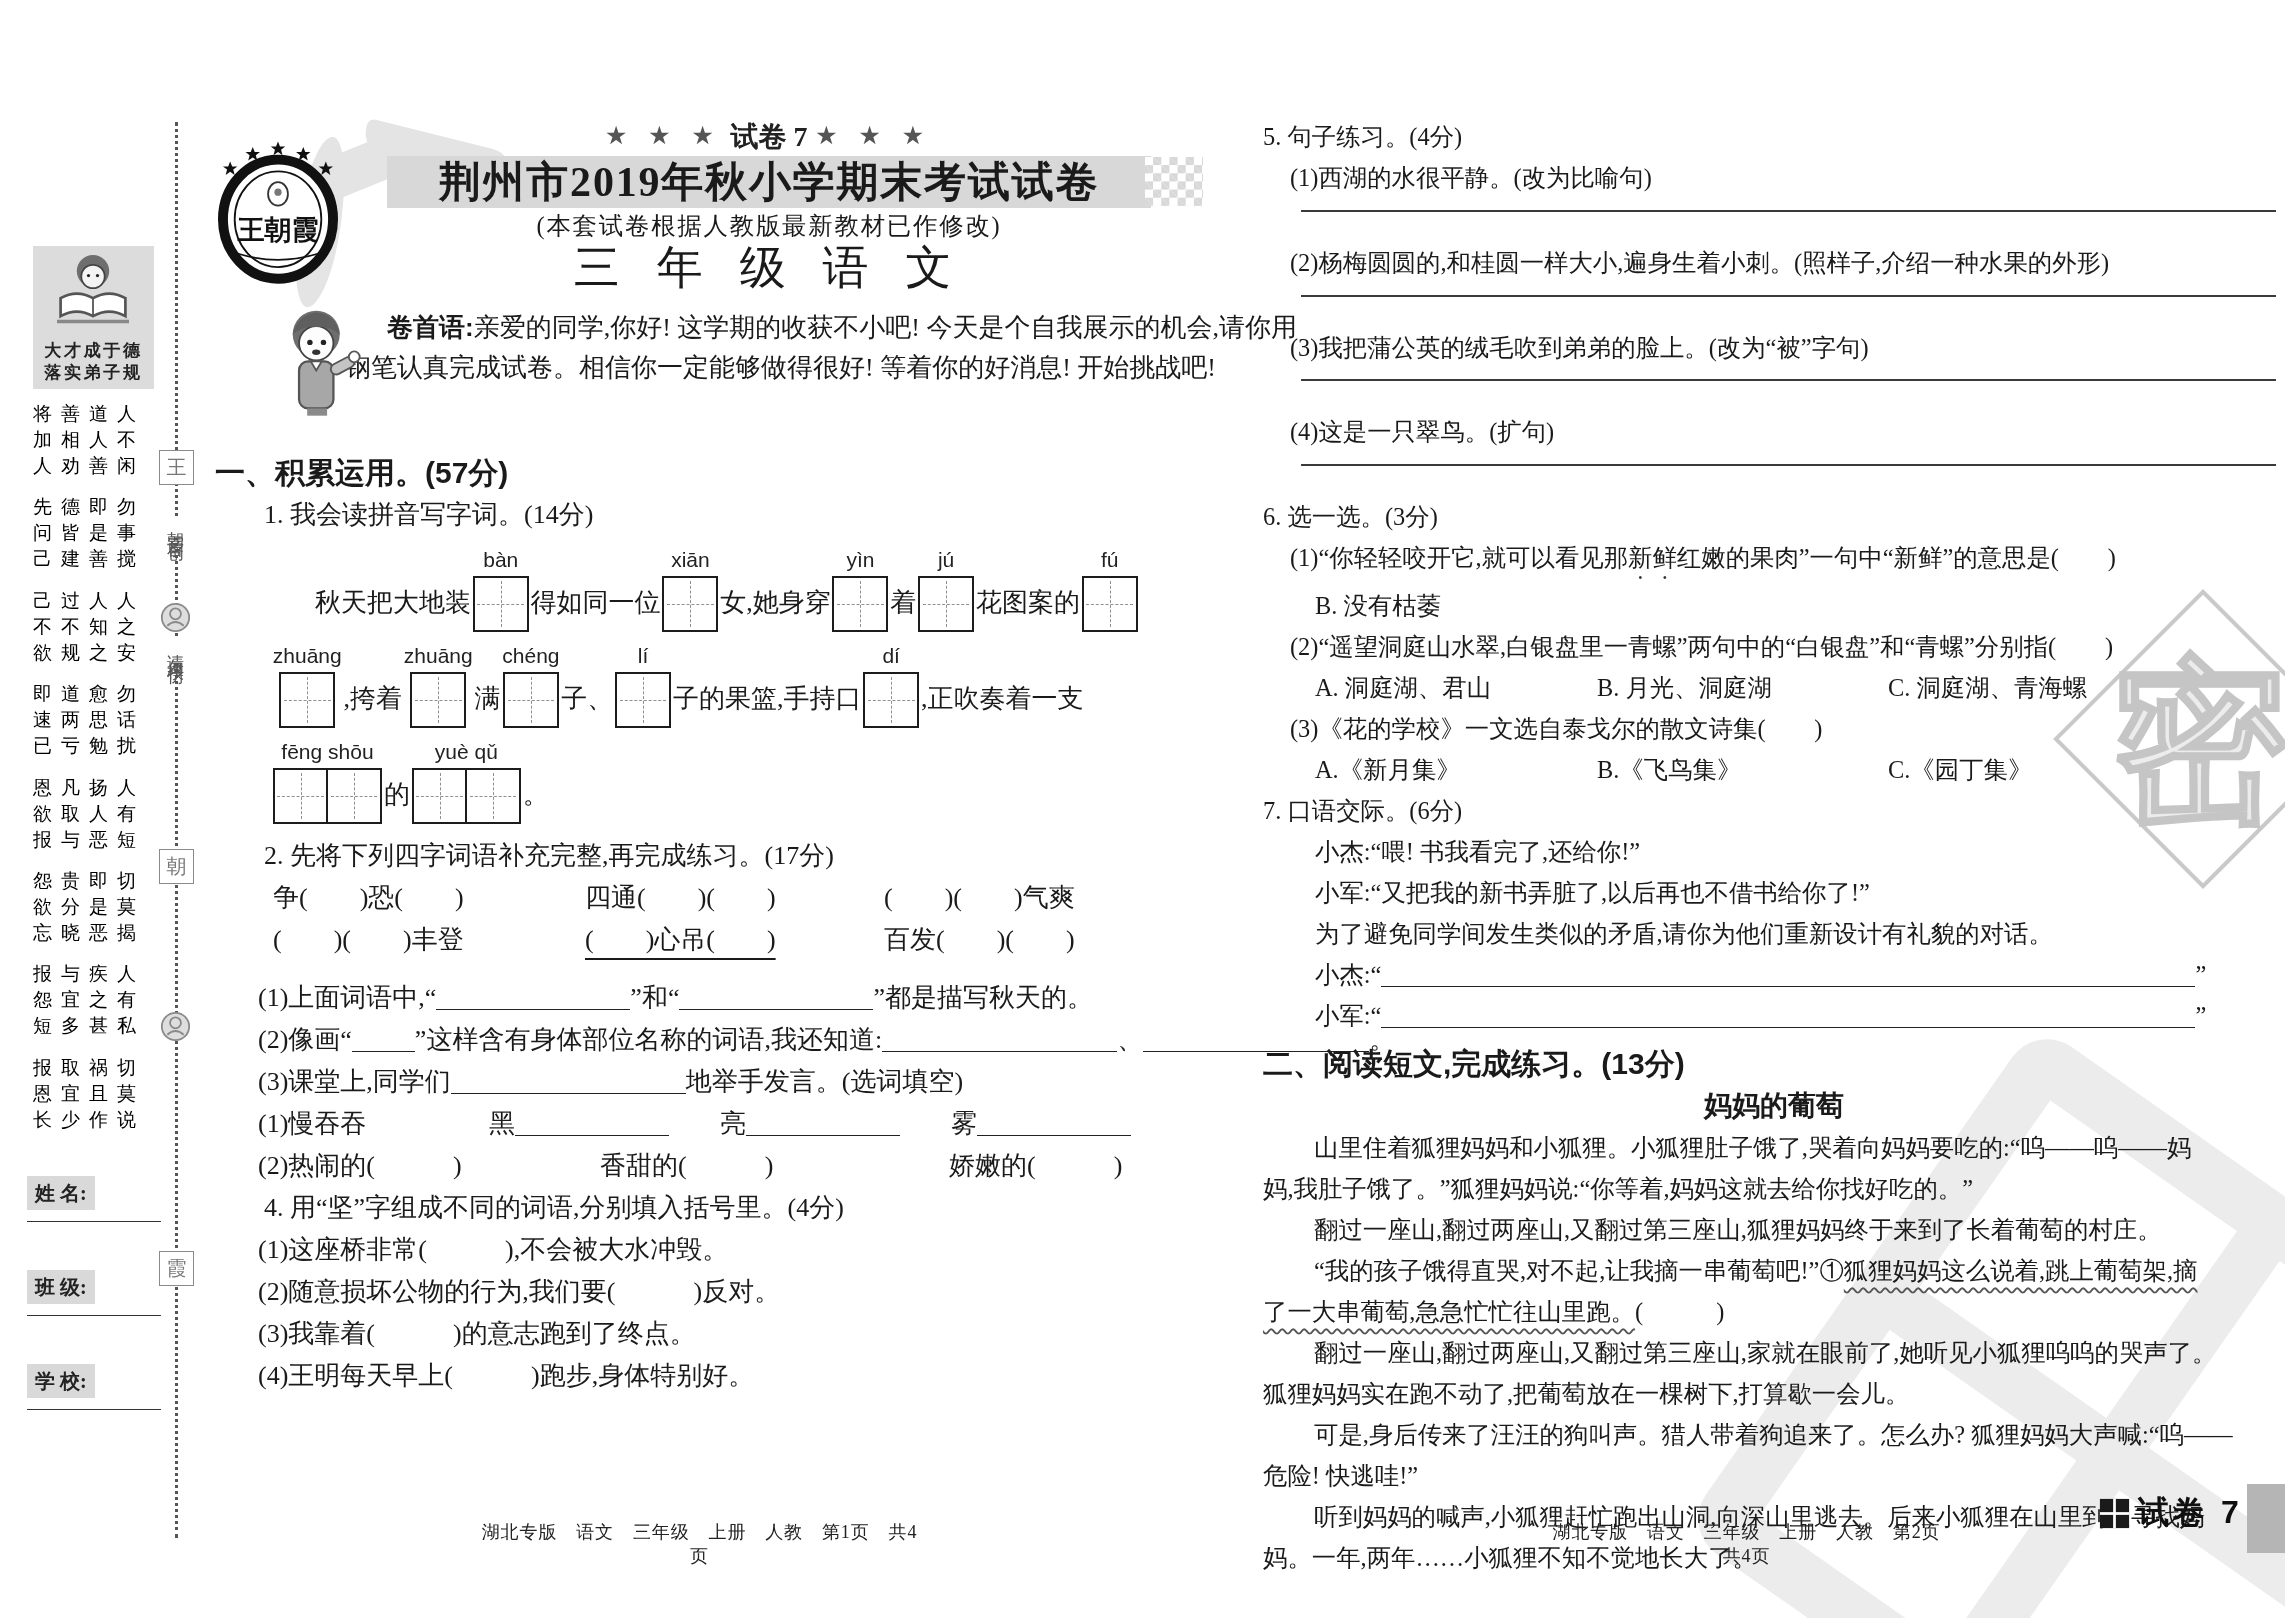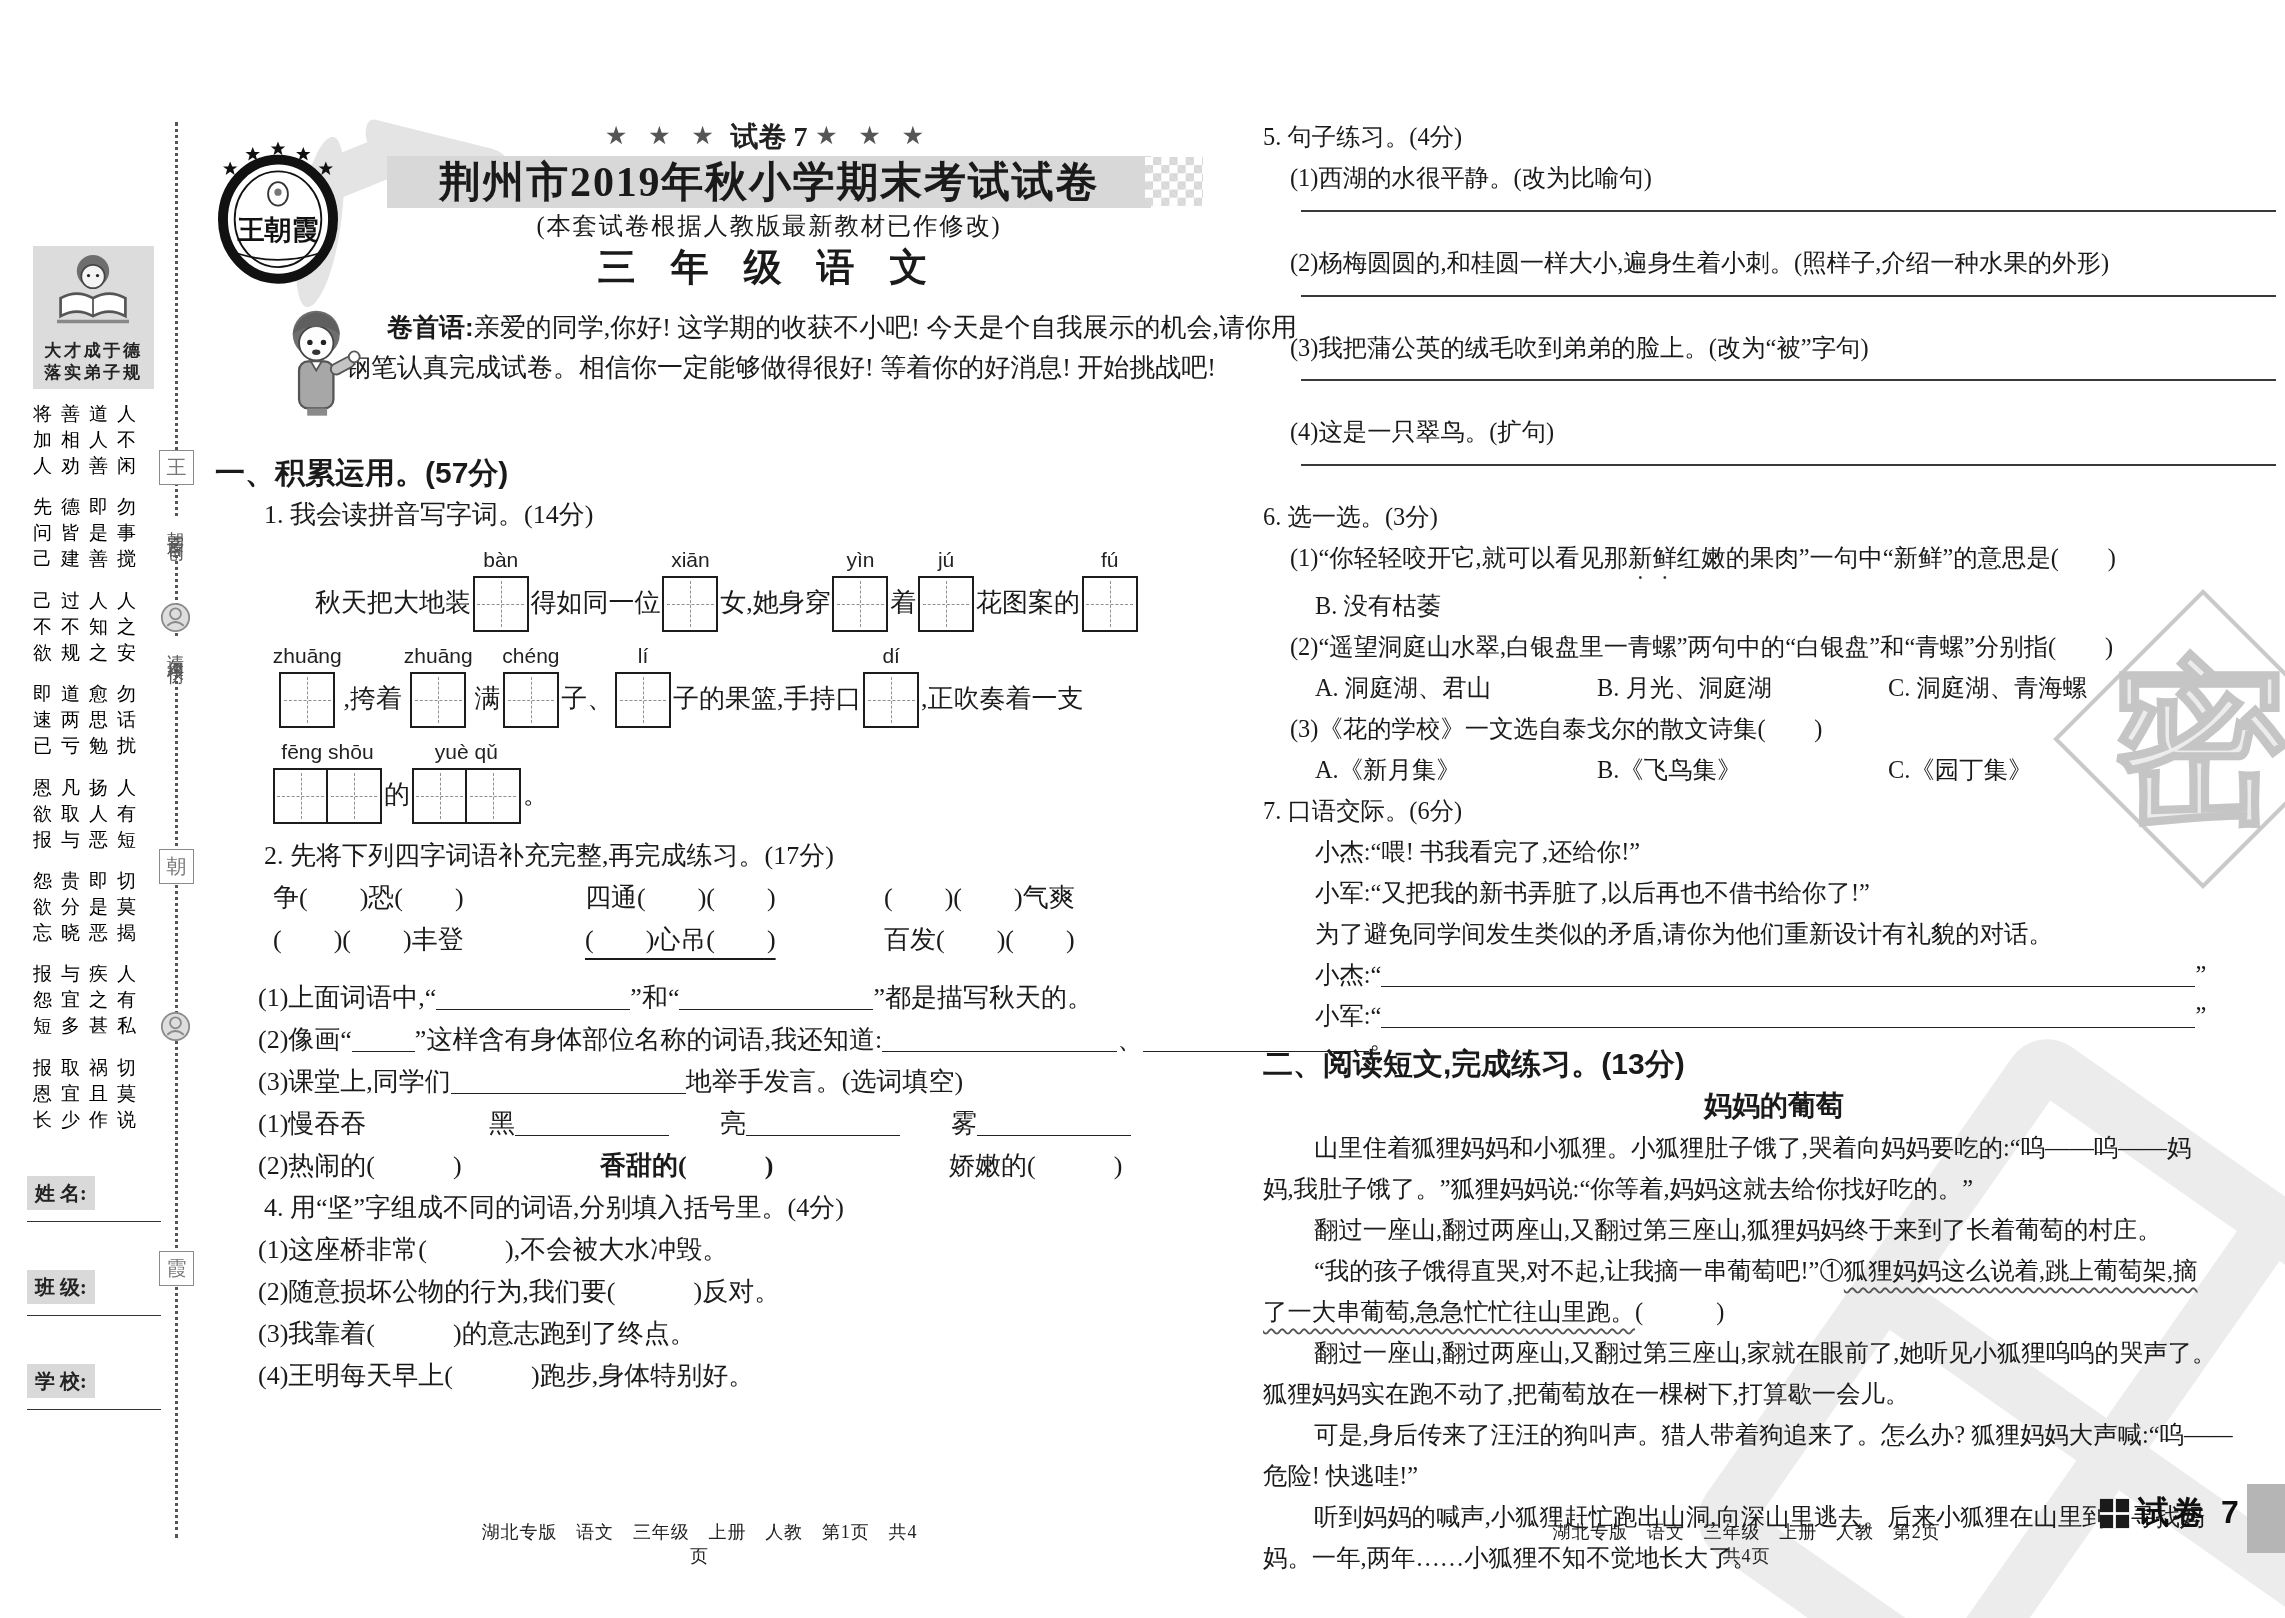--- a/index.html
+++ b/index.html
@@ -51,21 +51,21 @@
   .stars-line{font-size:25px;font-weight:bold;line-height:36px;color:#222;}
   .stars-line .st{color:#555;letter-spacing:9px;font-size:22px;vertical-align:2.7px;}
   .stars-line .pno{margin:0 9px;font-size:28px;}
   .banner{position:relative;background:#d8d8d8;height:52px;}
   .banner-title{font-size:42px;font-weight:bold;line-height:52px;letter-spacing:1.8px;white-space:nowrap;}
   .checker{position:absolute;right:-52px;top:1.8px;width:58px;height:49px;background-color:#fff;
     background-image:linear-gradient(45deg,#d8d8d8 25%,transparent 25%,transparent 75%,#d8d8d8 75%),
                      linear-gradient(45deg,#d8d8d8 25%,transparent 25%,transparent 75%,#d8d8d8 75%);
     background-size:16.3px 16.3px;background-position:0 0,8.1px 8.1px;}
   .subtitle{font-size:24.4px;line-height:36px;letter-spacing:1.8px;}
-  .grade{font-size:38px;font-weight:bold;line-height:47px;letter-spacing:12.7px;}
+  .grade{font-size:46px;font-weight:normal;line-height:47px;letter-spacing:12.7px;}
 
   .preface{position:relative;margin:16.3px 0 0 56px;padding-left:116px;min-height:113px;}
   .preface svg{position:absolute;left:0;top:0;}
   .pref-line{font-size:26px;line-height:40px;white-space:nowrap;}
   .pref-label{font-weight:bold;font-family:"Liberation Sans","DejaVu Sans",sans-serif;}
   .pref-line2{margin-left:-42px;}
 
   .sec-head{font-family:"Liberation Sans","DejaVu Sans",sans-serif;font-weight:bold;font-size:30px;line-height:43px;margin-top:31px;white-space:nowrap;}
   .qtitle{font-size:26px;line-height:42px;margin-left:49px;white-space:nowrap;}
   .qline{font-size:26px;line-height:42px;margin-left:43px;white-space:nowrap;}
@@ -84,21 +84,21 @@
 
   .wordrow{display:flex;font-size:26px;line-height:42px;margin-left:58px;white-space:nowrap;}
   .wordrow .w1{width:312px;}
   .wordrow .w2{width:299px;}
   .ul-item{text-decoration:underline;text-underline-offset:10px;text-decoration-thickness:1.8px;}
 
   .bl{display:inline-block;border-bottom:1.8px solid #222;height:27px;vertical-align:-3.6px;}
   .w70{width:63px;}.w170{width:154px;}.w215{width:194px;}.w250{width:226px;}.w260{width:235px;}
 
   .q3row{display:flex;font-size:26px;line-height:42px;margin-left:43px;white-space:nowrap;}
-  .q3row .c1{width:342px;}.q3row .c2{width:349px;font-weight:bold;}
+  .q3row .c1{width:342px;}.q3row .c2{width:349px;}
   .q3r1 .a{width:231px;}
 
   
   .rline{font-size:24.4px;line-height:41px;white-space:nowrap;}
   .rq{margin-left:27px;}
   .ansline{height:0;border-bottom:2.7px solid #3a3a3a;margin:11.8px 9px 30px 38px;}
   .optrow{display:flex;font-size:24.4px;line-height:41px;margin-left:52px;white-space:nowrap;}
   .optrow .o1a{width:463px;}
   .optrow .o1{width:282px;}.optrow .o2{width:291px;}
   .dots{-webkit-text-emphasis:filled dot #333;text-emphasis:filled dot #333;

